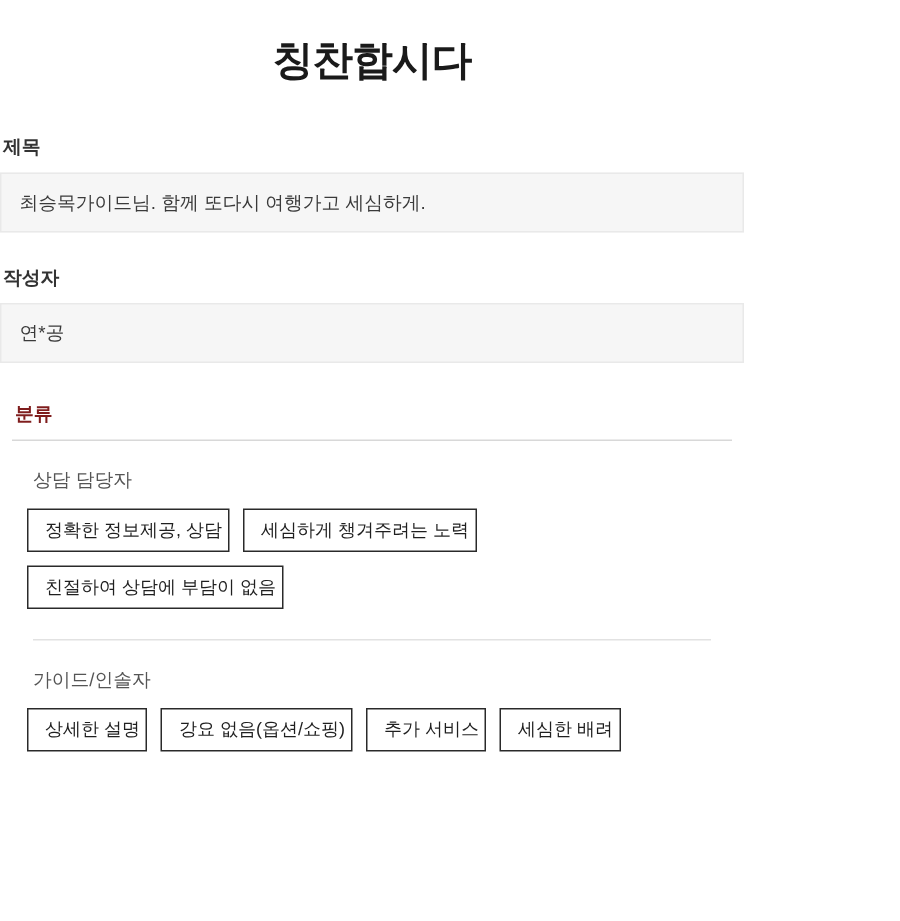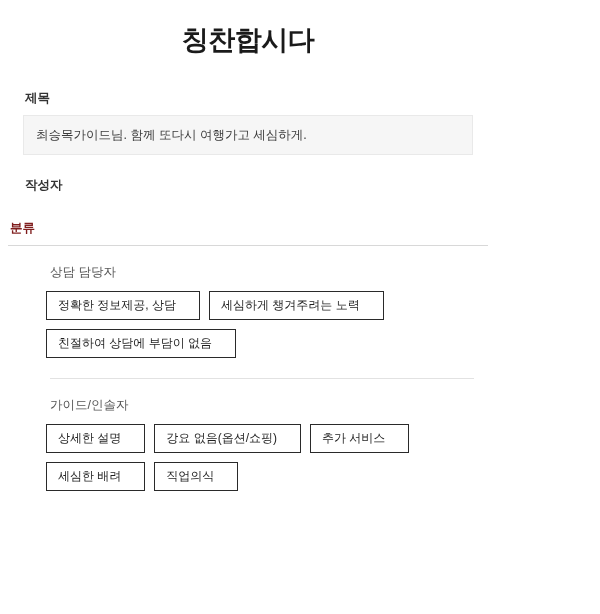--- a/index.html
+++ b/index.html
@@ -22,21 +22,21 @@
   .title {
     text-align: center;
     font-size: 27px;
     font-weight: bold;
     color: #1a1a1a;
     letter-spacing: -0.5px;
     padding-top: 22px;
     padding-bottom: 10px;
   }
   .field-block {
-    padding: 0 23px;
+    padding: 0 0;
   }
   .field-label {
     font-size: 12.5px;
     font-weight: bold;
     color: #333333;
     margin: 22px 0 8px 2px;
   }
   .readonly-box {
     background: #f6f6f6;
     border: 1px solid #e9e9e9;
@@ -53,38 +53,37 @@
     color: #7f1d1d;
     margin: 26px 0 0 10px;
   }
   .divider {
     border: 0;
     border-top: 1px solid #d8d8d8;
     margin: 8px 8px 0 8px;
   }
   .group {
     padding: 0 18px;
-    margin-left: 28px;
   }
   .group-title {
     font-size: 12.5px;
     color: #555555;
     margin: 18px 0 10px 4px;
   }
   .chips {
     display: flex;
     flex-wrap: wrap;
     gap: 9px;
   }
   .chip {
     border: 1px solid #2a2a2a;
     background: #ffffff;
     color: #1f1f1f;
     font-size: 12px;
-    padding: 7px 23px 8px 11px;
+    padding: 7px 4px 8px 11px;
     line-height: 1;
     white-space: nowrap;
     border-radius: 0;
     cursor: pointer;
     font-family: "Liberation Sans", sans-serif;
   }
   .group-sep {
     border: 0;
     border-top: 1px solid #e2e2e2;
     margin: 20px 4px 0 4px;
@@ -97,20 +96,21 @@
 
   <div class="title">칭찬합시다</div>
 
   <div class="field-block">
     <div class="field-label">제목</div>
     <div class="readonly-box">최승목가이드님. 함께 또다시 여행가고 세심하게.</div>
   </div>
 
   <div class="field-block">
     <div class="field-label">작성자</div>
+    <div class="readonly-box">연*공</div>
   </div>
 
   <div class="section-label">분류</div>
   <hr class="divider">
 
   <div class="group">
     <div class="group-title">상담 담당자</div>
     <div class="chips">
       <button class="chip">정확한 정보제공, 상담</button>
       <button class="chip">세심하게 챙겨주려는 노력</button>
@@ -119,17 +119,16 @@
     <hr class="group-sep">
   </div>
 
   <div class="group">
     <div class="group-title">가이드/인솔자</div>
     <div class="chips">
       <button class="chip">상세한 설명</button>
       <button class="chip">강요 없음(옵션/쇼핑)</button>
       <button class="chip">추가 서비스</button>
       <button class="chip">세심한 배려</button>
-      <button class="chip">직업의식</button>
     </div>
   </div>
 
 </div>
 
 </body></html>

